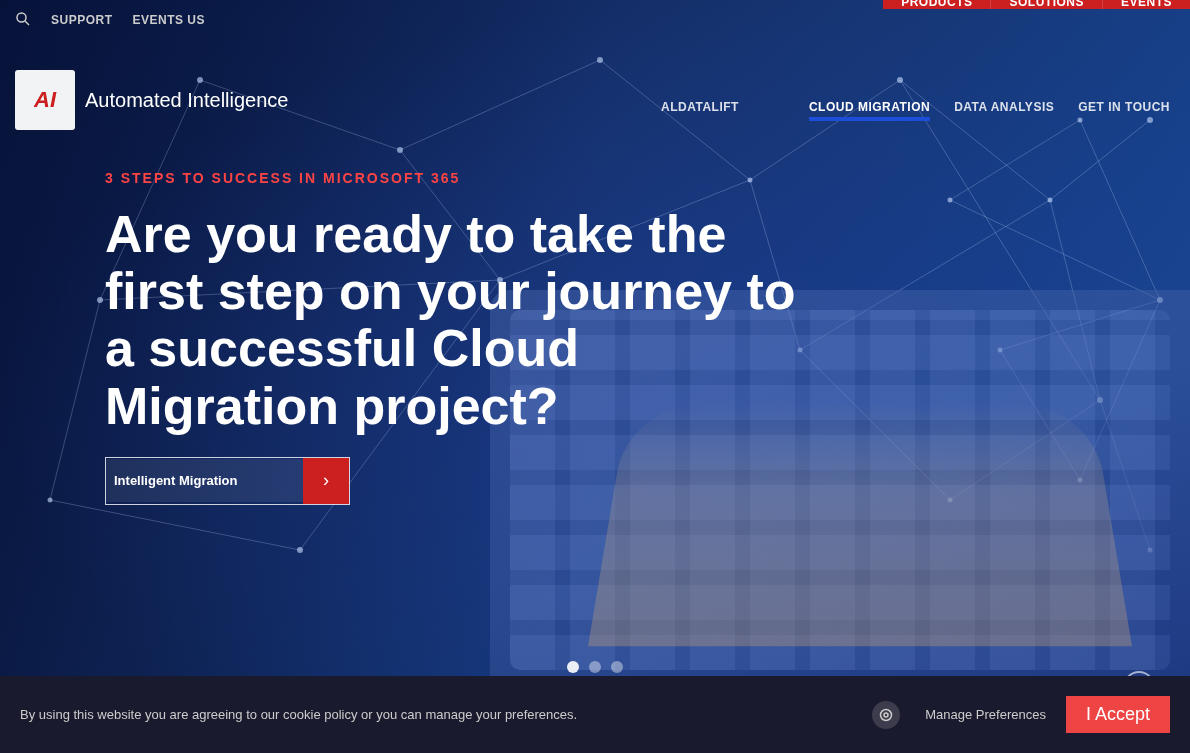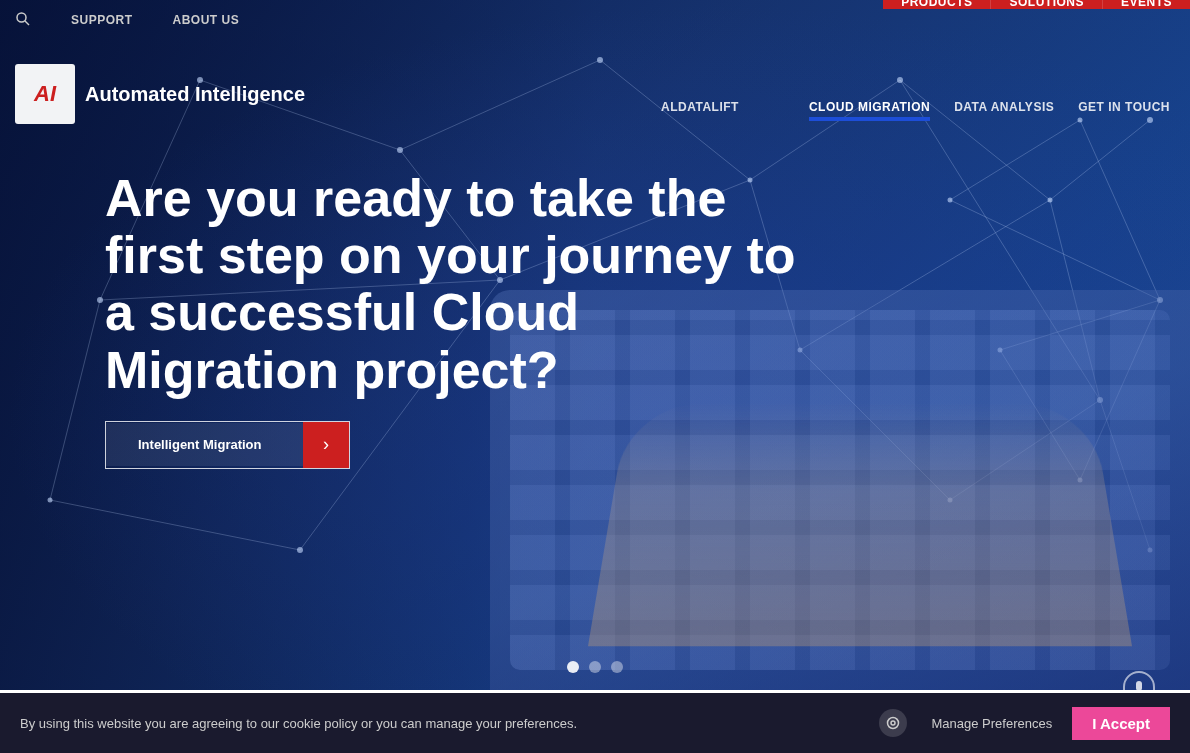--- a/index.html
+++ b/index.html
@@ -26,21 +26,20 @@
       font-size: 15px;
       cursor: pointer;
     }
     .top-nav-link {
       color: #ccc;
       font-size: 12px;
       text-decoration: none;
       font-weight: 600;
       letter-spacing: 0.5px;
       cursor: pointer;
-      margin-left: 20px;
     }
     .top-nav-right {
       display: flex;
       align-items: flex-start;
       height: 51px;
       padding-left: 12px;
     }
     .top-nav-btn {
       background: #cc1f1f;
       color: #fff;
@@ -113,21 +112,21 @@
       width: 500px;
       height: 250px;
       background: linear-gradient(180deg, transparent 0%, rgba(200,170,140,0.25) 40%, rgba(180,150,120,0.4) 100%);
       border-radius: 80px 80px 0 0;
       transform: perspective(400px) rotateX(15deg);
     }
 
     
     .logo-area {
       position: absolute;
-      top: 64px;
+      top: 70px;
       left: 15px;
       display: flex;
       align-items: center;
       gap: 10px;
       z-index: 10;
     }
     .logo-box {
       width: 60px;
       height: 60px;
       background: rgba(255,255,255,0.95);
@@ -136,21 +135,21 @@
       align-items: center;
       justify-content: center;
       font-size: 22px;
       font-weight: 900;
       color: #cc1f1f;
       font-style: italic;
     }
     .logo-text {
       color: #fff;
       font-size: 20px;
-      font-weight: 700;
+      font-weight: 400;
       line-height: 1.25;
     }
 
     
     .secondary-nav {
       position: absolute;
       top: 100px;
       right: 20px;
       display: flex;
       gap: 24px;
@@ -200,21 +199,21 @@
     .cta-button {
       display: flex;
       align-items: center;
       width: 245px;
       border: 1.5px solid rgba(255,255,255,0.8);
       cursor: pointer;
       overflow: hidden;
     }
     .cta-text {
       flex: 1;
-      padding: 14px 32px;
+      padding: 14px 8px;
       color: #fff;
       font-size: 13px;
       font-weight: 600;
       background: rgba(255,255,255,0.08);
     }
     .cta-arrow {
       width: 46px;
       height: 46px;
       background: #cc1f1f;
       display: flex;
@@ -270,21 +269,21 @@
     }
     @keyframes scrollDown {
       0% { transform: translateY(0); opacity: 1; }
       100% { transform: translateY(16px); opacity: 0; }
     }
 
     
     .cookie-bar {
       position: absolute;
       bottom: 0; left: 0; right: 0;
-      height: 60px;
+      height: 77px;
       background: #1a1a2e;
       display: flex;
       align-items: center;
       padding: 16px 20px;
       z-index: 200;
       gap: 20px;
     }
     .cookie-text {
       color: #ccc;
       font-size: 13px;
@@ -304,24 +303,24 @@
       height: 28px;
       border-radius: 50%;
       background: rgba(255,255,255,0.15);
       display: flex;
       align-items: center;
       justify-content: center;
       font-size: 14px;
       color: #ccc;
     }
     .accept-btn {
-      background: #ec4899;
-      color: #fff;
-      font-size: 15px;
-      font-weight: 700;
+      background: #ef4444;
+      color: #fff;
+      font-size: 18px;
+      font-weight: 400;
       padding: 8px 20px;
       border: none;
       cursor: pointer;
       white-space: nowrap;
       flex-shrink: 0;
     }
 
     
     svg.network {
       position: absolute;
@@ -399,21 +398,21 @@
 
 <div class="top-nav">
   <div class="top-nav-left">
     <span class="search-icon-wrap">
       <svg width="16" height="16" viewBox="0 0 16 16" fill="currentColor">
         <circle cx="6.5" cy="6.5" r="4.5" stroke="currentColor" stroke-width="1.5" fill="none"></circle>
         <line x1="10" y1="10" x2="14" y2="14" stroke="currentColor" stroke-width="1.5"></line>
       </svg>
     </span>
     <a class="top-nav-link">SUPPORT</a>
-    <a class="top-nav-link">ABOUT US</a>
+    <a class="top-nav-link">EVENTS US</a>
   </div>
   <div class="top-nav-right">
     <div class="top-nav-btn">PRODUCTS</div>
     <div class="top-nav-btn">SOLUTIONS</div>
     <div class="top-nav-btn">EVENTS</div>
   </div>
 </div>
 
 <div class="logo-area">
   <div class="logo-box">AI</div>
@@ -421,20 +420,21 @@
 </div>
 
 <div class="secondary-nav">
   <a class="sec-nav-link">ALDATALIFT</a>
   <a class="sec-nav-link active">CLOUD MIGRATION</a>
   <a class="sec-nav-link">DATA ANALYSIS</a>
   <a class="sec-nav-link">GET IN TOUCH</a>
 </div>
 
 <div class="hero-content">
+  <div class="hero-subtitle">3 STEPS TO SUCCESS IN MICROSOFT 365</div>
   <div class="hero-title">Are you ready to take the first step on your journey to a successful Cloud Migration project?</div>
   <div class="cta-button">
     <div class="cta-text">Intelligent Migration</div>
     <div class="cta-arrow">›</div>
   </div>
 </div>
 
 <div class="slide-dots">
   <div class="dot active"></div>
   <div class="dot"></div>

